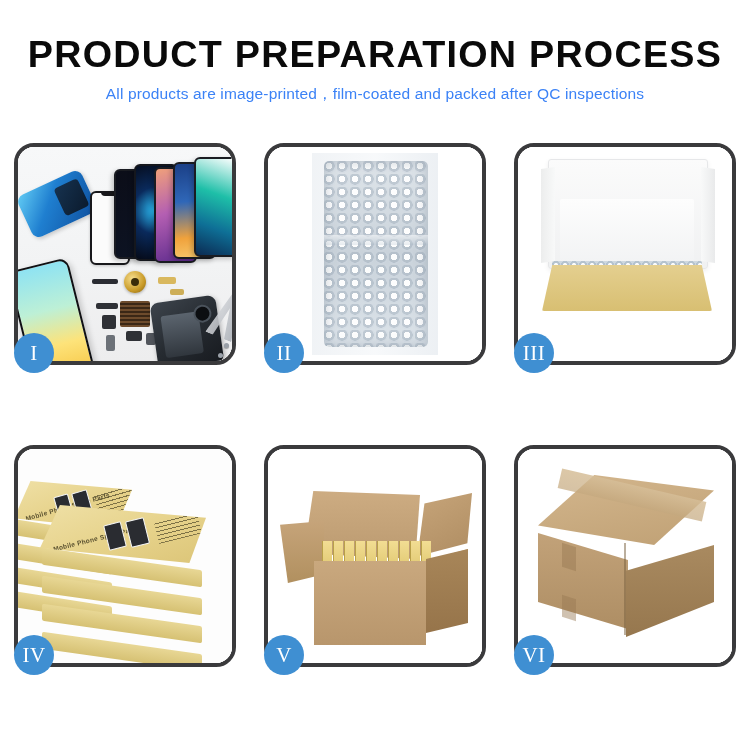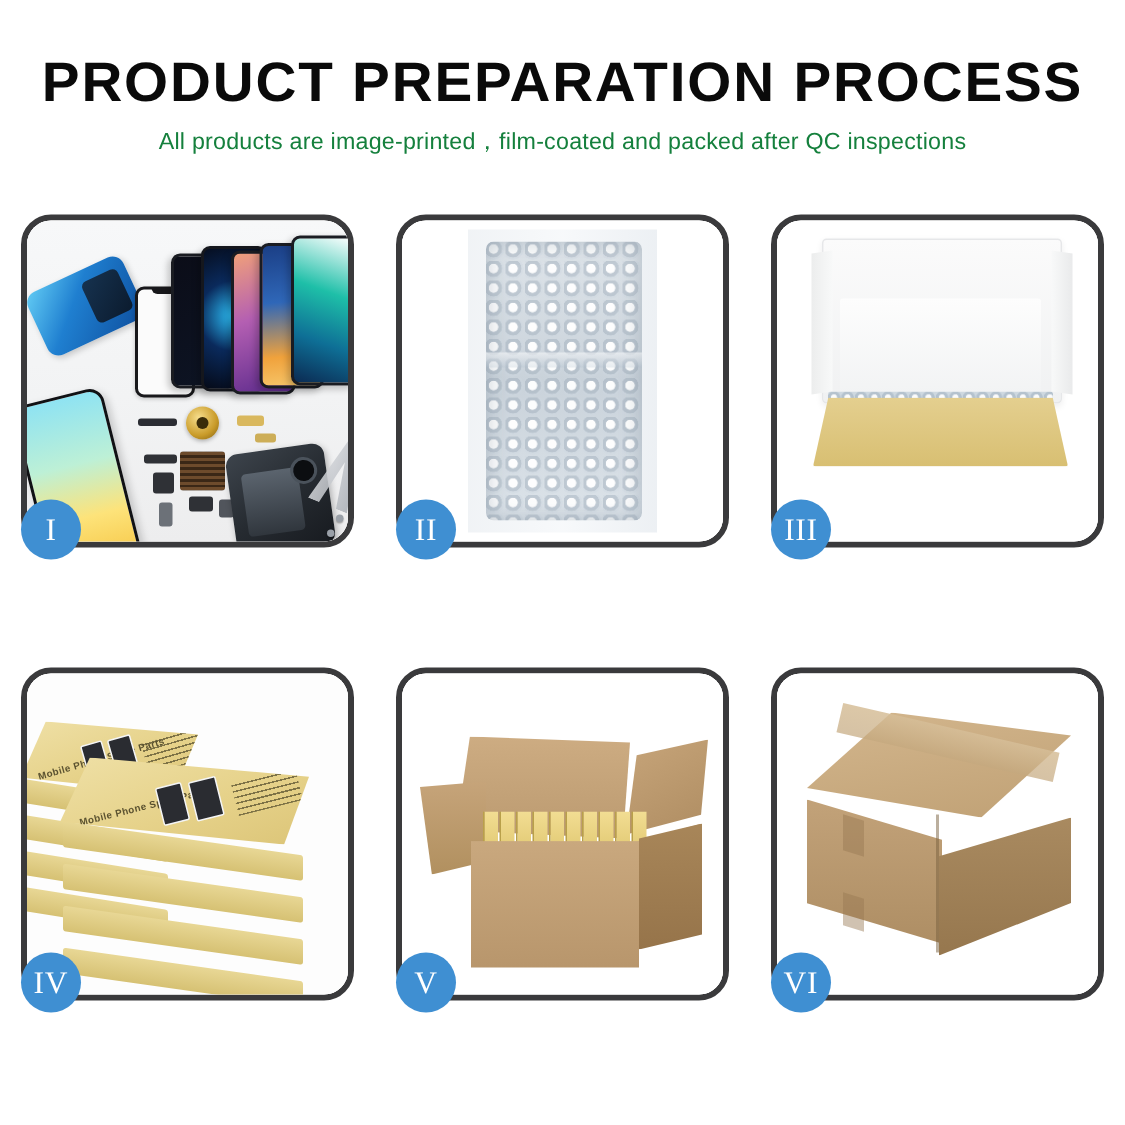--- a/index.html
+++ b/index.html
@@ -19,21 +19,21 @@
     font-size:37px;font-weight:bold;
     letter-spacing:1.2px;
     color:#0a0a0a;
     white-space:nowrap;
     transform:scaleX(1.02);
   }
   .subtitle{
     position:absolute;top:84px;left:0;width:750px;
     text-align:center;
     font-size:15.5px;font-weight:normal;
-    color:#15803d;
+    color:#3b82f6;
     letter-spacing:0.15px;
     white-space:nowrap;
   }
 
   
   .grid{position:absolute;left:14px;top:143px;width:722px;height:550px;}
   .panel{
     position:absolute;
     width:222px;height:222px;
     border:4px solid #3a3a3c;

